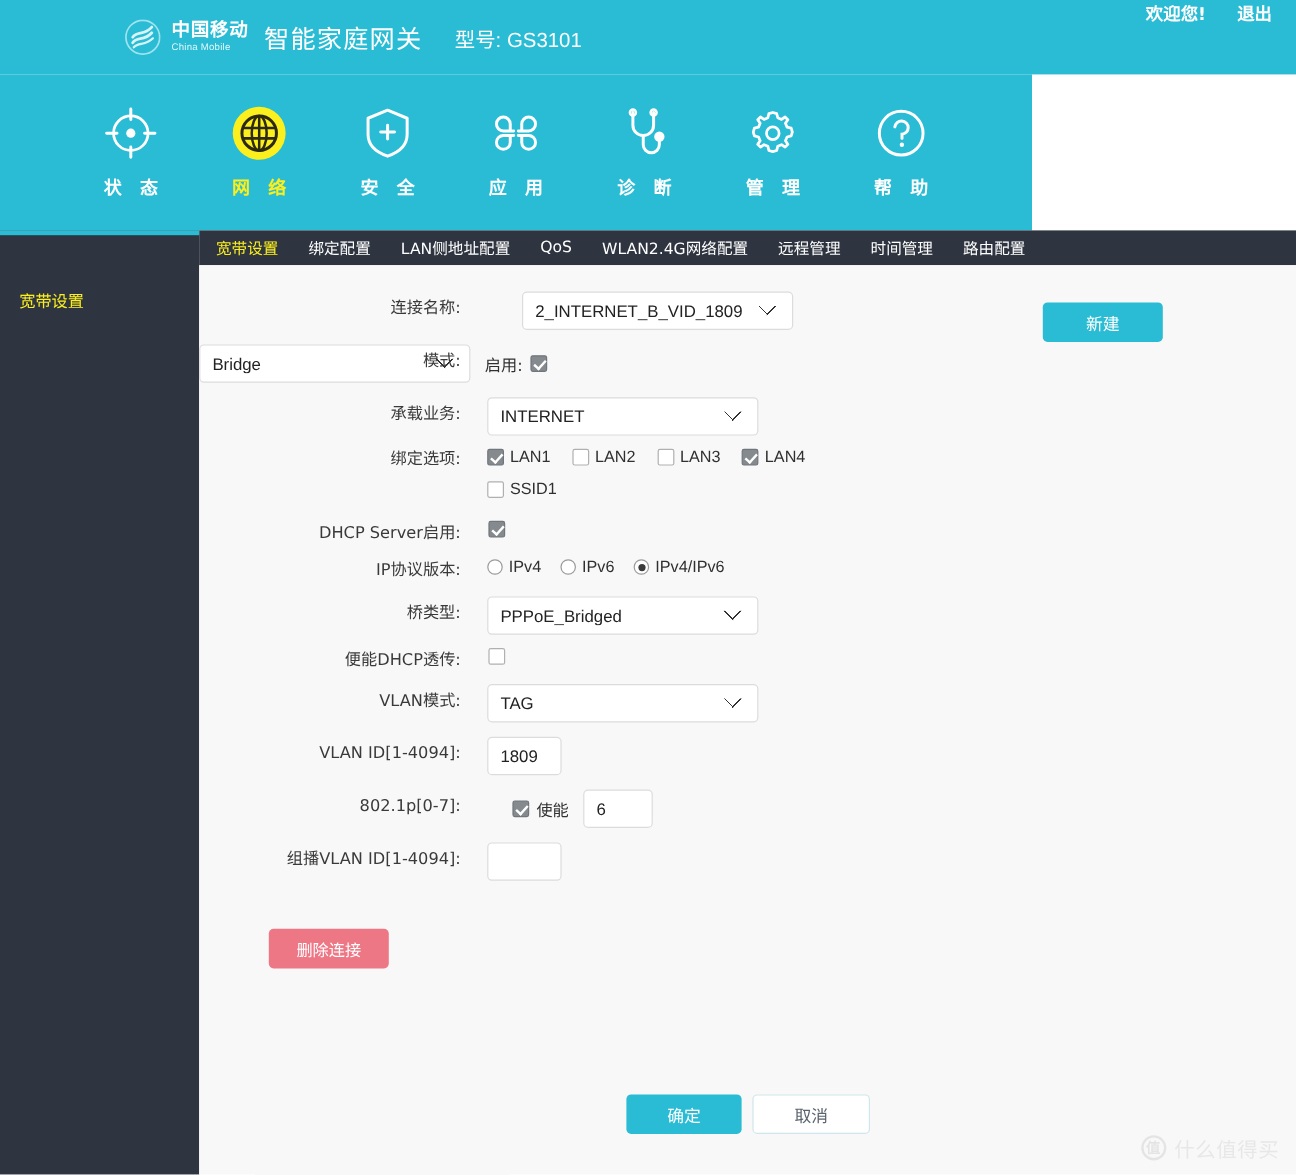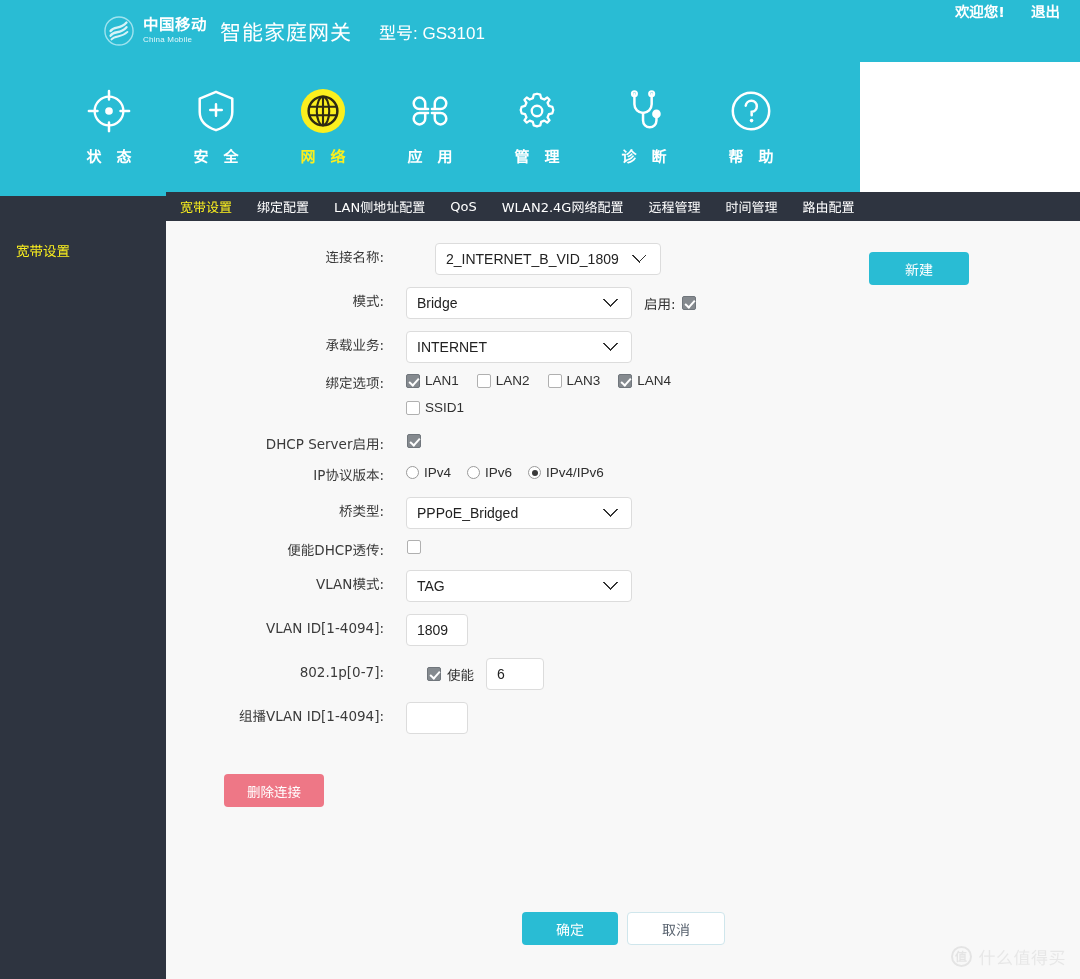--- a/index.html
+++ b/index.html
@@ -233,65 +233,65 @@
 
     <div class="nav-item">
       <svg class="nav-ico" viewBox="0 0 48 48">
         <circle cx="24" cy="24" r="15" fill="none" stroke="#fff" stroke-width="2.4"></circle>
         <circle cx="24" cy="24" r="4" fill="#fff"></circle>
         <path d="M24 3 v9 M24 36 v9 M3 24 h9 M36 24 h9" stroke="#fff" stroke-width="2.6" stroke-linecap="round"></path>
       </svg>
       <div class="nav-label">状 态</div>
     </div>
 
-    <div class="nav-item">
-      <svg class="nav-ico" viewBox="0 0 48 48">
-        <path d="M24 4 L41 11 V25 C41 35 33 41 24 44 C15 41 7 35 7 25 V11 Z" fill="none" stroke="#fff" stroke-width="2.6" stroke-linejoin="round"></path>
-        <path d="M24 17 v12 M18 23 h12" stroke="#fff" stroke-width="2.6" stroke-linecap="round"></path>
-      </svg>
-      <div class="nav-label">安 全</div>
-    </div>
-
     <div class="nav-item active">
       <svg class="nav-ico" viewBox="0 0 48 48">
         <circle cx="24" cy="24" r="23" fill="#fbef1e"></circle>
         <circle cx="24" cy="24" r="15" fill="none" stroke="#2e2a12" stroke-width="2.6"></circle>
         <ellipse cx="24" cy="24" rx="6.5" ry="15" fill="none" stroke="#2e2a12" stroke-width="2.2"></ellipse>
         <path d="M9.3 19.5 H38.7 M9.3 28.5 H38.7 M24 9 V39" stroke="#2e2a12" stroke-width="2.2"></path>
       </svg>
       <div class="nav-label">网 络</div>
     </div>
 
     <div class="nav-item">
       <svg class="nav-ico" viewBox="0 0 48 48">
+        <path d="M24 4 L41 11 V25 C41 35 33 41 24 44 C15 41 7 35 7 25 V11 Z" fill="none" stroke="#fff" stroke-width="2.6" stroke-linejoin="round"></path>
+        <path d="M24 17 v12 M18 23 h12" stroke="#fff" stroke-width="2.6" stroke-linecap="round"></path>
+      </svg>
+      <div class="nav-label">安 全</div>
+    </div>
+
+    <div class="nav-item">
+      <svg class="nav-ico" viewBox="0 0 48 48">
         <path d="M22 22 H13 a6 6 0 1 1 6-6 v6 Z" fill="none" stroke="#fff" stroke-width="2.6" stroke-linejoin="round"></path>
         <path d="M26 22 H35 a6 6 0 1 0 -6-6 v6 Z" fill="none" stroke="#fff" stroke-width="2.6" stroke-linejoin="round"></path>
         <path d="M22 26 H13 a6 6 0 1 0 6 6 v-6 Z" fill="none" stroke="#fff" stroke-width="2.6" stroke-linejoin="round"></path>
         <path d="M26 26 H35 a6 6 0 1 1 -6 6 v-6 Z" fill="none" stroke="#fff" stroke-width="2.6" stroke-linejoin="round"></path>
       </svg>
       <div class="nav-label">应 用</div>
-    </div>
-
-    <div class="nav-item">
-      <svg class="nav-ico" viewBox="0 0 48 48">
-        <path d="M24 6 l3.4 1 .9 3.6 3.3 1.4 3.1-2.1 2.4 2.4 -2.1 3.1 1.4 3.3 3.6 .9 1 3.4 -1 3.4 -3.6 .9 -1.4 3.3 2.1 3.1 -2.4 2.4 -3.1-2.1 -3.3 1.4 -.9 3.6 -3.4 1 -3.4-1 -.9-3.6 -3.3-1.4 -3.1 2.1 -2.4-2.4 2.1-3.1 -1.4-3.3 -3.6-.9 -1-3.4 1-3.4 3.6-.9 1.4-3.3 -2.1-3.1 2.4-2.4 3.1 2.1 3.3-1.4 .9-3.6 Z" fill="none" stroke="#fff" stroke-width="2.4" stroke-linejoin="round"></path>
-        <circle cx="24" cy="24" r="5.5" fill="none" stroke="#fff" stroke-width="2.4"></circle>
-      </svg>
-      <div class="nav-label">管 理</div>
     </div>
 
     <div class="nav-item">
       <svg class="nav-ico" viewBox="0 0 48 48">
         <path d="M14 6 v11 a9 9 0 0 0 18 0 V6" fill="none" stroke="#fff" stroke-width="2.6" stroke-linecap="round"></path>
         <circle cx="14" cy="6" r="2.6" fill="none" stroke="#fff" stroke-width="2.2"></circle>
         <circle cx="32" cy="6" r="2.6" fill="none" stroke="#fff" stroke-width="2.2"></circle>
         <path d="M23 26 v8 a7 7 0 0 0 14 0 v-4" fill="none" stroke="#fff" stroke-width="2.6" stroke-linecap="round"></path>
         <circle cx="37" cy="27" r="4.5" fill="#fff"></circle>
       </svg>
       <div class="nav-label">诊 断</div>
+    </div>
+
+    <div class="nav-item">
+      <svg class="nav-ico" viewBox="0 0 48 48">
+        <path d="M24 6 l3.4 1 .9 3.6 3.3 1.4 3.1-2.1 2.4 2.4 -2.1 3.1 1.4 3.3 3.6 .9 1 3.4 -1 3.4 -3.6 .9 -1.4 3.3 2.1 3.1 -2.4 2.4 -3.1-2.1 -3.3 1.4 -.9 3.6 -3.4 1 -3.4-1 -.9-3.6 -3.3-1.4 -3.1 2.1 -2.4-2.4 2.1-3.1 -1.4-3.3 -3.6-.9 -1-3.4 1-3.4 3.6-.9 1.4-3.3 -2.1-3.1 2.4-2.4 3.1 2.1 3.3-1.4 .9-3.6 Z" fill="none" stroke="#fff" stroke-width="2.4" stroke-linejoin="round"></path>
+        <circle cx="24" cy="24" r="5.5" fill="none" stroke="#fff" stroke-width="2.4"></circle>
+      </svg>
+      <div class="nav-label">管 理</div>
     </div>
 
     <div class="nav-item">
       <svg class="nav-ico" viewBox="0 0 48 48">
         <circle cx="24" cy="24" r="19" fill="none" stroke="#fff" stroke-width="2.6"></circle>
         <path d="M18.5 18.5 a5.8 5.8 0 1 1 6.2 6.4 v3.6" fill="none" stroke="#fff" stroke-width="2.6" stroke-linecap="round"></path>
         <circle cx="24.6" cy="34" r="1.9" fill="#fff"></circle>
       </svg>
       <div class="nav-label">帮 助</div>
     </div>
@@ -322,21 +322,21 @@
 
       <div class="row" style="left:0; top:22px;padding-left:29px;">
         <div class="lbl" style="left:40px; top:8px;">连接名称:</div>
         <select class="fld" style="margin-left:240px;">
           <option>2_INTERNET_B_VID_1809</option>
         </select>
       </div>
 
       <div class="row" style="left:0; top:66px;">
         <div class="lbl" style="left:40px; top:8px;">模式:</div>
-        <select class="fld" style="margin-left:240px;">
+        <select class="fld" style="">
           <option>Bridge</option>
         </select>
         <span class="cbx-txt cn" style="margin-left:12px;">启用:</span>
         <span class="cbx checked" style="margin-left:6px;"></span>
       </div>
 
       <div class="row" style="left:0; top:110px;">
         <div class="lbl" style="left:40px; top:8px;">承载业务:</div>
         <select class="fld" style="margin-left:240px;">
           <option>INTERNET</option>

